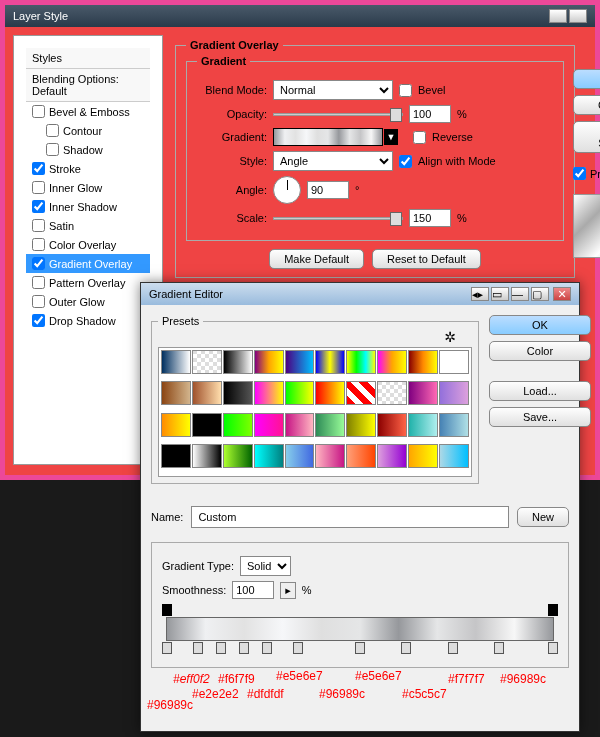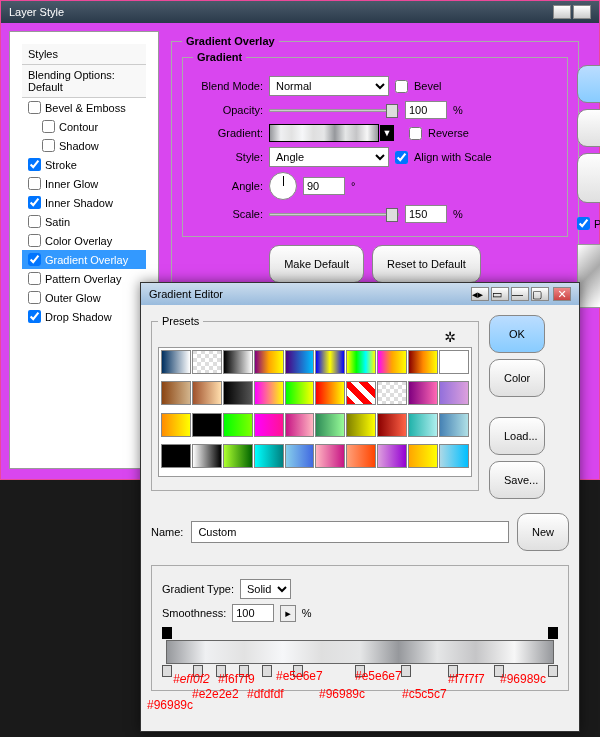--- a/index.html
+++ b/index.html
@@ -1,61 +1,61 @@
 <!DOCTYPE html>
 <html><head>
 <meta charset="utf-8">
 <style>
 *{margin:0;padding:0;box-sizing:border-box;font-family:"Segoe UI",Tahoma,sans-serif;font-size:11px}
 body{background:#1a1a1a;width:600px;height:737px;position:relative;overflow:hidden}
 .titlebar{background:linear-gradient(#4a5a6a,#2a3a4a);color:#fff;padding:4px 8px;font-size:12px;display:flex;align-items:center;justify-content:space-between}
 .winbtn{width:26px;height:16px;background:linear-gradient(#fff,#ddd);border:1px solid #888;display:inline-block;margin-left:2px}
 .winbtn.cls{background:linear-gradient(#e88,#c44)}
-.layer-style{position:absolute;top:0;left:0;width:600px;height:480px;background:#d946ef;border:1px solid #ec4899}
+.layer-style{position:absolute;top:0;left:0;width:600px;height:480px;background:#ef4444;border:5px solid #ec4899}
 .ls-body{display:flex;padding:8px;height:calc(100% - 24px)}
 .styles-list{width:150px;background:#fff;border:1px solid #999;padding:12px}
 .styles-list .hdr{padding:4px 6px;border-bottom:1px solid #ccc;background:#f8f8f8}
 .style-item{padding:3px 6px;display:flex;align-items:center;gap:4px;cursor:pointer}
 .style-item.indent{padding-left:20px}
 .style-item.sel{background:#3399ff;color:#fff}
 .style-item input{margin:0}
 .main-panel{flex:1;padding:4px 12px;position:relative}
 fieldset{border:1px solid #aaa;padding:8px 10px;margin-bottom:8px}
 legend{padding:0 4px;font-weight:bold}
 fieldset.inner{border:1px solid #aaa;margin-top:-4px}
 fieldset.inner legend{font-weight:bold}
 .row{display:flex;align-items:center;margin:5px 0;gap:6px}
 .row label{width:70px;text-align:right}
 select{height:20px;border:1px solid #888;background:#fff;padding:0 2px}
 .slider{flex:1;max-width:130px;height:3px;background:#ccc;border:1px solid #999;position:relative}
 .slider::after{content:"";position:absolute;width:10px;height:12px;background:#ddd;border:1px solid #666;top:-6px;right:0}
 .numbox{width:42px;height:18px;border:1px solid #888;padding:1px 3px;background:#fff;text-align:left}
 .grad-prev{width:110px;height:18px;border:1px solid #000;background:linear-gradient(90deg,#96989c,#eff0f2,#e2e2e2,#f6f7f9,#dfdfdf,#e5e6e7,#96989c,#e5e6e7,#c5c5c7,#f7f7f7,#96989c);position:relative}
 .grad-prev::after{content:"▼";position:absolute;right:-16px;top:0;width:14px;height:16px;background:#000;color:#fff;text-align:center;font-size:9px;line-height:16px}
-.btn{background:linear-gradient(#fefefe,#e0e0e0);border:1px solid #888;border-radius:10px;padding:12px 14px;cursor:pointer}
+.btn{background:linear-gradient(#fefefe,#e0e0e0);border:1px solid #888;border-radius:5px;padding:3px 14px;cursor:pointer}
 .btn-row{display:flex;gap:8px;justify-content:center;margin-top:6px}
 .right-btns{position:absolute;right:-76px;top:34px;display:flex;flex-direction:column;gap:6px;width:84px}
 .right-btns .btn{width:84px}
 .prev-row{display:flex;align-items:center;gap:4px;margin-top:8px}
 .prev-sw{width:64px;height:64px;border:1px solid #999;background:linear-gradient(135deg,#fff,#aaa,#fff,#aaa);margin-top:8px}
 .angle-dial{width:28px;height:28px;border:1px solid #888;border-radius:50%;background:#fff;position:relative}
 .angle-dial::after{content:"";position:absolute;width:1px;height:10px;background:#000;top:3px;left:50%}
 .ck{margin:0}
 
 .grad-editor{position:absolute;top:282px;left:140px;width:440px;height:450px;background:#f0f0f0;border:1px solid #333;box-shadow:0 0 12px rgba(0,0,0,.5)}
 .grad-editor .titlebar{background:linear-gradient(#cde,#9bd);color:#000}
 .ge-body{display:flex;padding:10px;gap:8px;height:calc(100% - 24px);flex-direction:column}
 .ge-top{display:flex;gap:10px}
 .presets-box{flex:1;border:1px solid #aaa;padding:20px 6px 6px;position:relative}
 .presets-box legend{font-weight:normal}
 .gear{position:absolute;top:2px;right:22px;font-size:14px}
 .swatch-grid{background:#fff;border:1px solid #999;padding:2px;display:grid;grid-template-columns:repeat(10,1fr);gap:1px;height:130px;overflow:hidden}
 .sw{height:24px;border:1px solid #888}
 .ge-right{display:flex;flex-direction:column;gap:6px;width:80px}
-.ge-right .btn{width:56px}
+.ge-right .btn{width:102px}
 .name-row{display:flex;align-items:center;gap:8px;margin:6px 0}
 .name-row input{flex:1;height:22px;border:1px solid #888;padding:2px 6px;background:#fff}
 .grad-type-box{border:1px solid #aaa;padding:8px 10px}
 .grad-bar{height:24px;border:1px solid #666;margin:18px 4px;background:linear-gradient(90deg,#96989c,#eff0f2,#e2e2e2,#f6f7f9,#dfdfdf,#e5e6e7,#96989c,#e5e6e7,#c5c5c7,#f7f7f7,#96989c);position:relative}
 .stop{position:absolute;width:10px;height:12px;bottom:-14px;background:#ddd;border:1px solid #555;transform:translateX(-50%)}
 .ostop{position:absolute;width:10px;height:12px;top:-14px;background:#000;transform:translateX(-50%)}
 .annot{position:absolute;color:#f00;font-size:12px;font-weight:normal;pointer-events:none}
 .ti{display:flex;gap:2px}
 .ti span{width:18px;height:14px;background:linear-gradient(#fff,#ccc);border:1px solid #888;display:inline-block}
 </style>
@@ -146,21 +146,21 @@
             <label>Gradient:</label>
             <div class="grad-prev"></div>
             <span style="width:18px"></span>
             <input type="checkbox" class="ck" style="">
             <span>Reverse</span>
           </div>
           <div class="row">
             <label>Style:</label>
             <select style="width:120px"><option>Angle</option></select>
             <input type="checkbox" class="ck" checked="" style="">
-            <span>Align with Scale</span>
+            <span>Align with Mode</span>
           </div>
           <div class="row">
             <label>Angle:</label>
             <div class="angle-dial"></div>
             <input class="numbox" value="90" style="">
             <span>°</span>
           </div>
           <div class="row">
             <label>Scale:</label>
             <div class="slider"></div>

